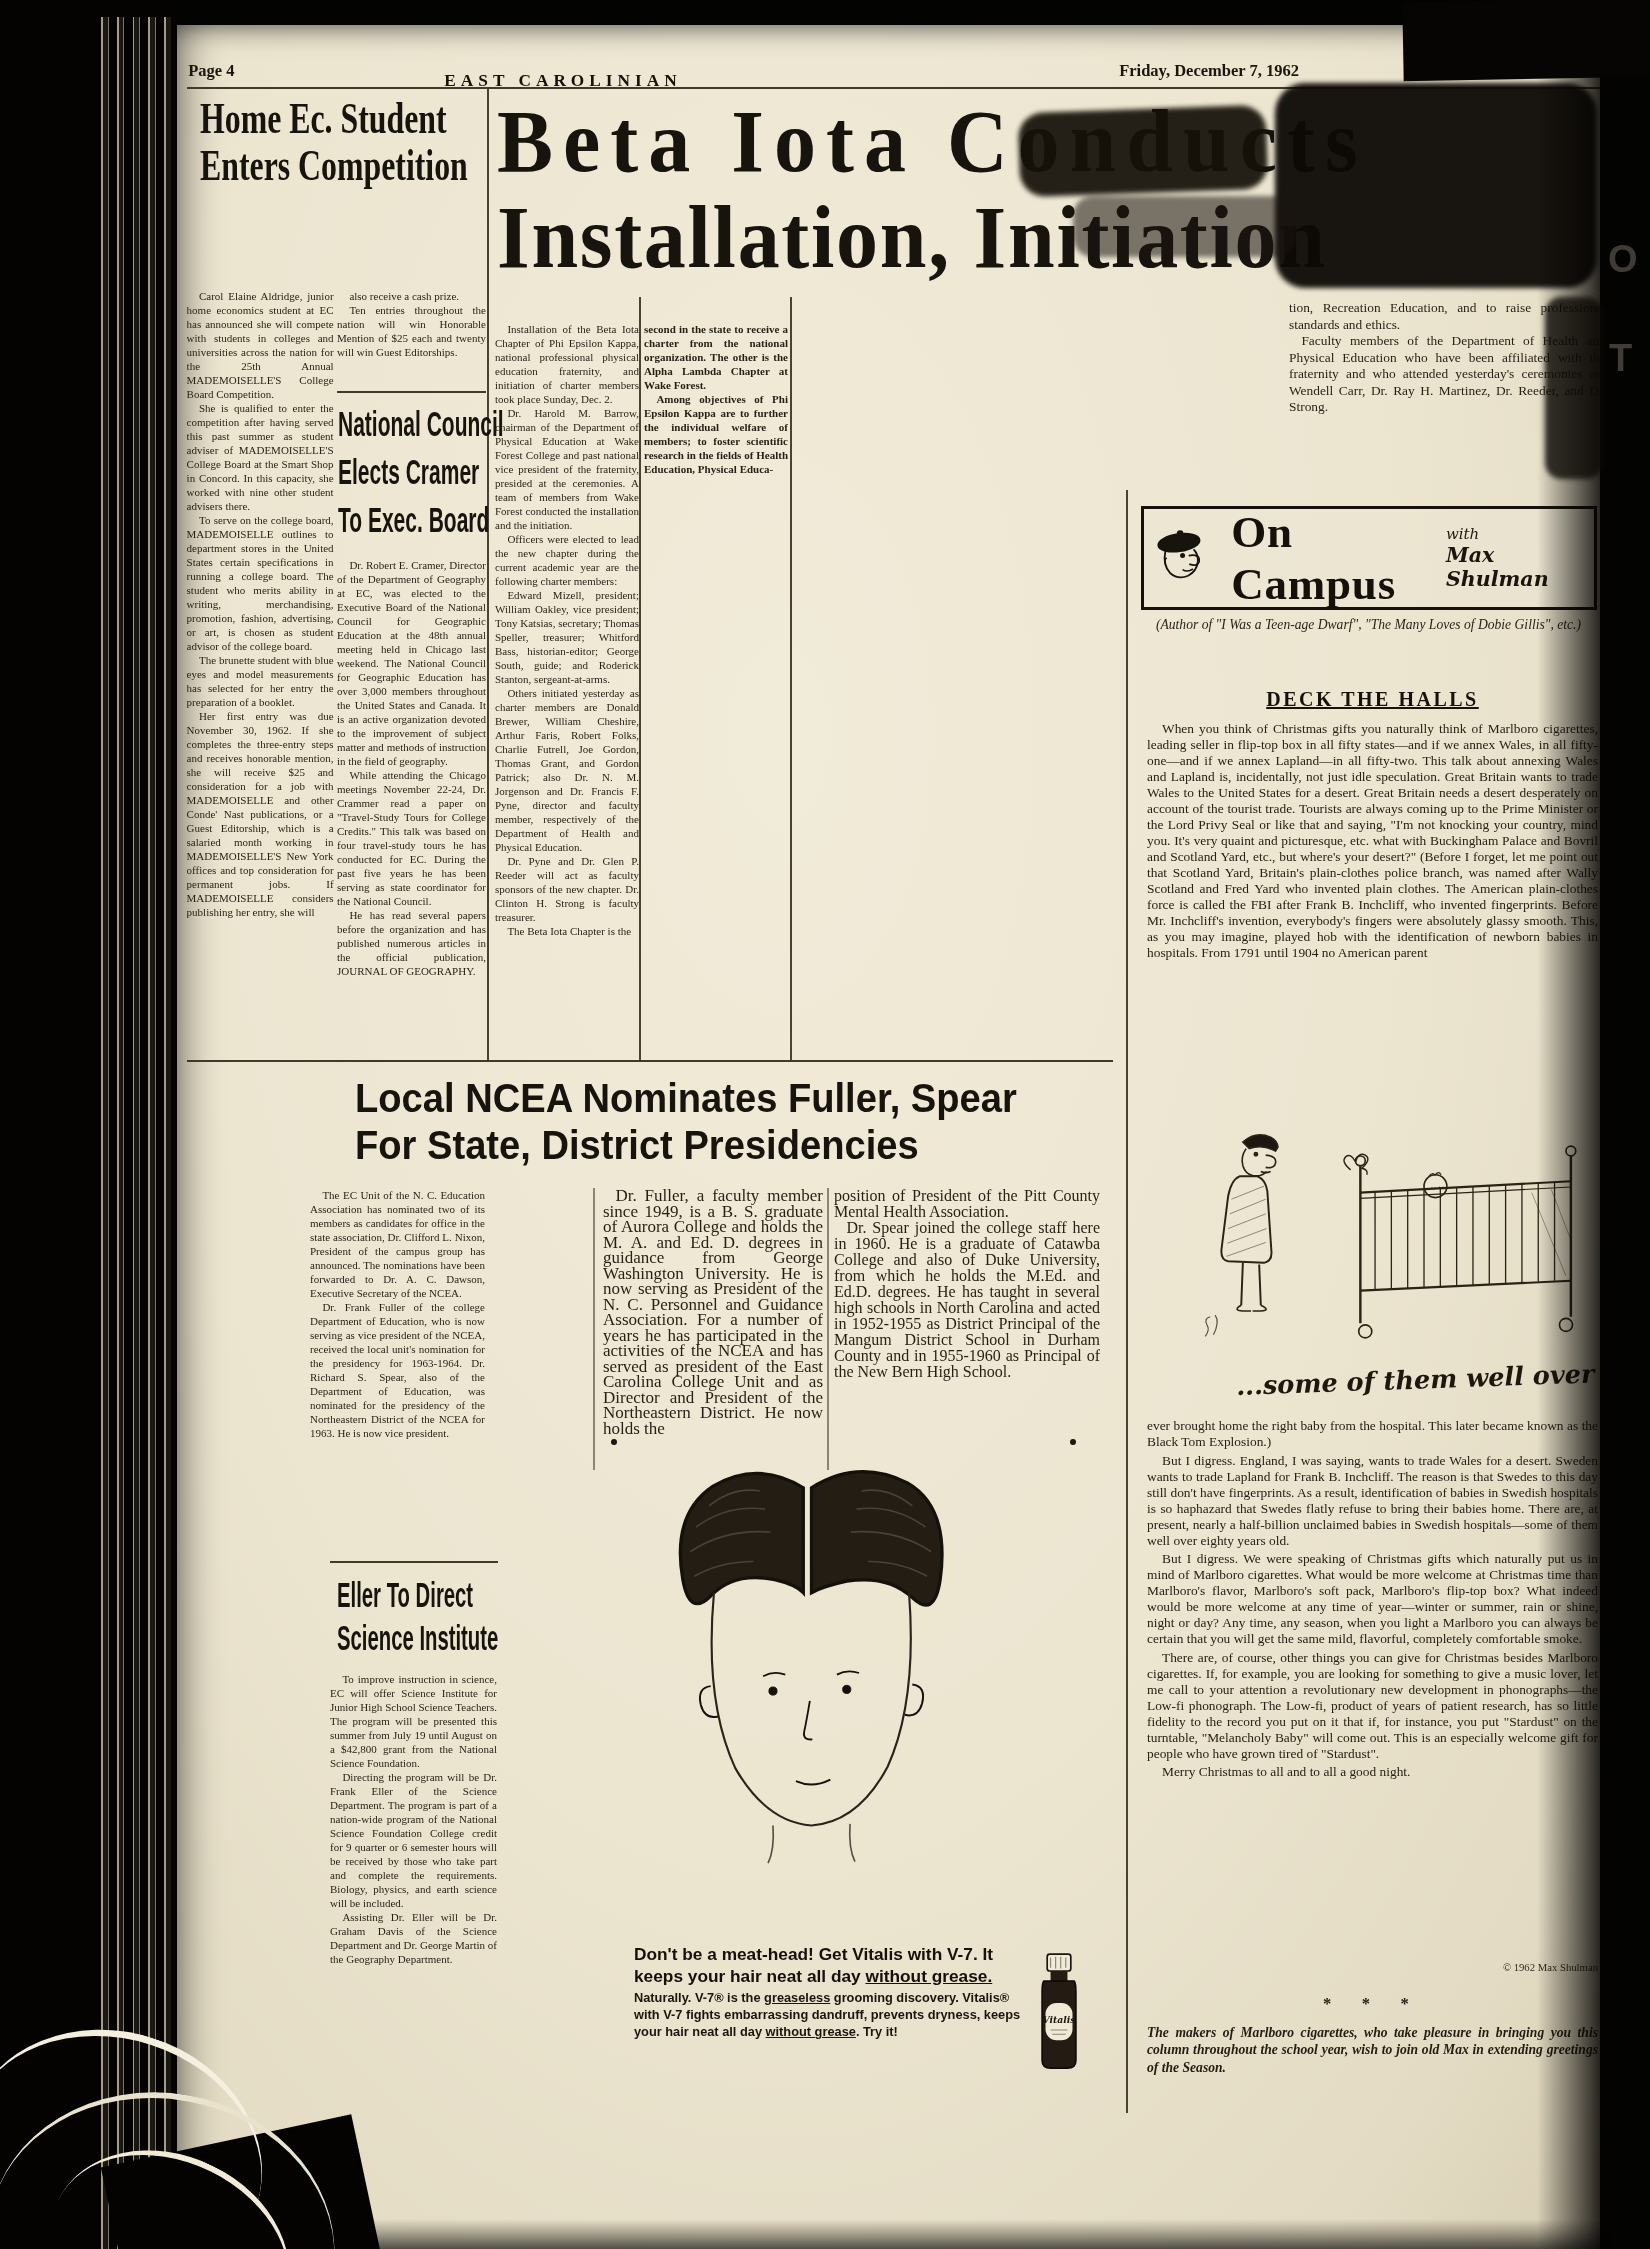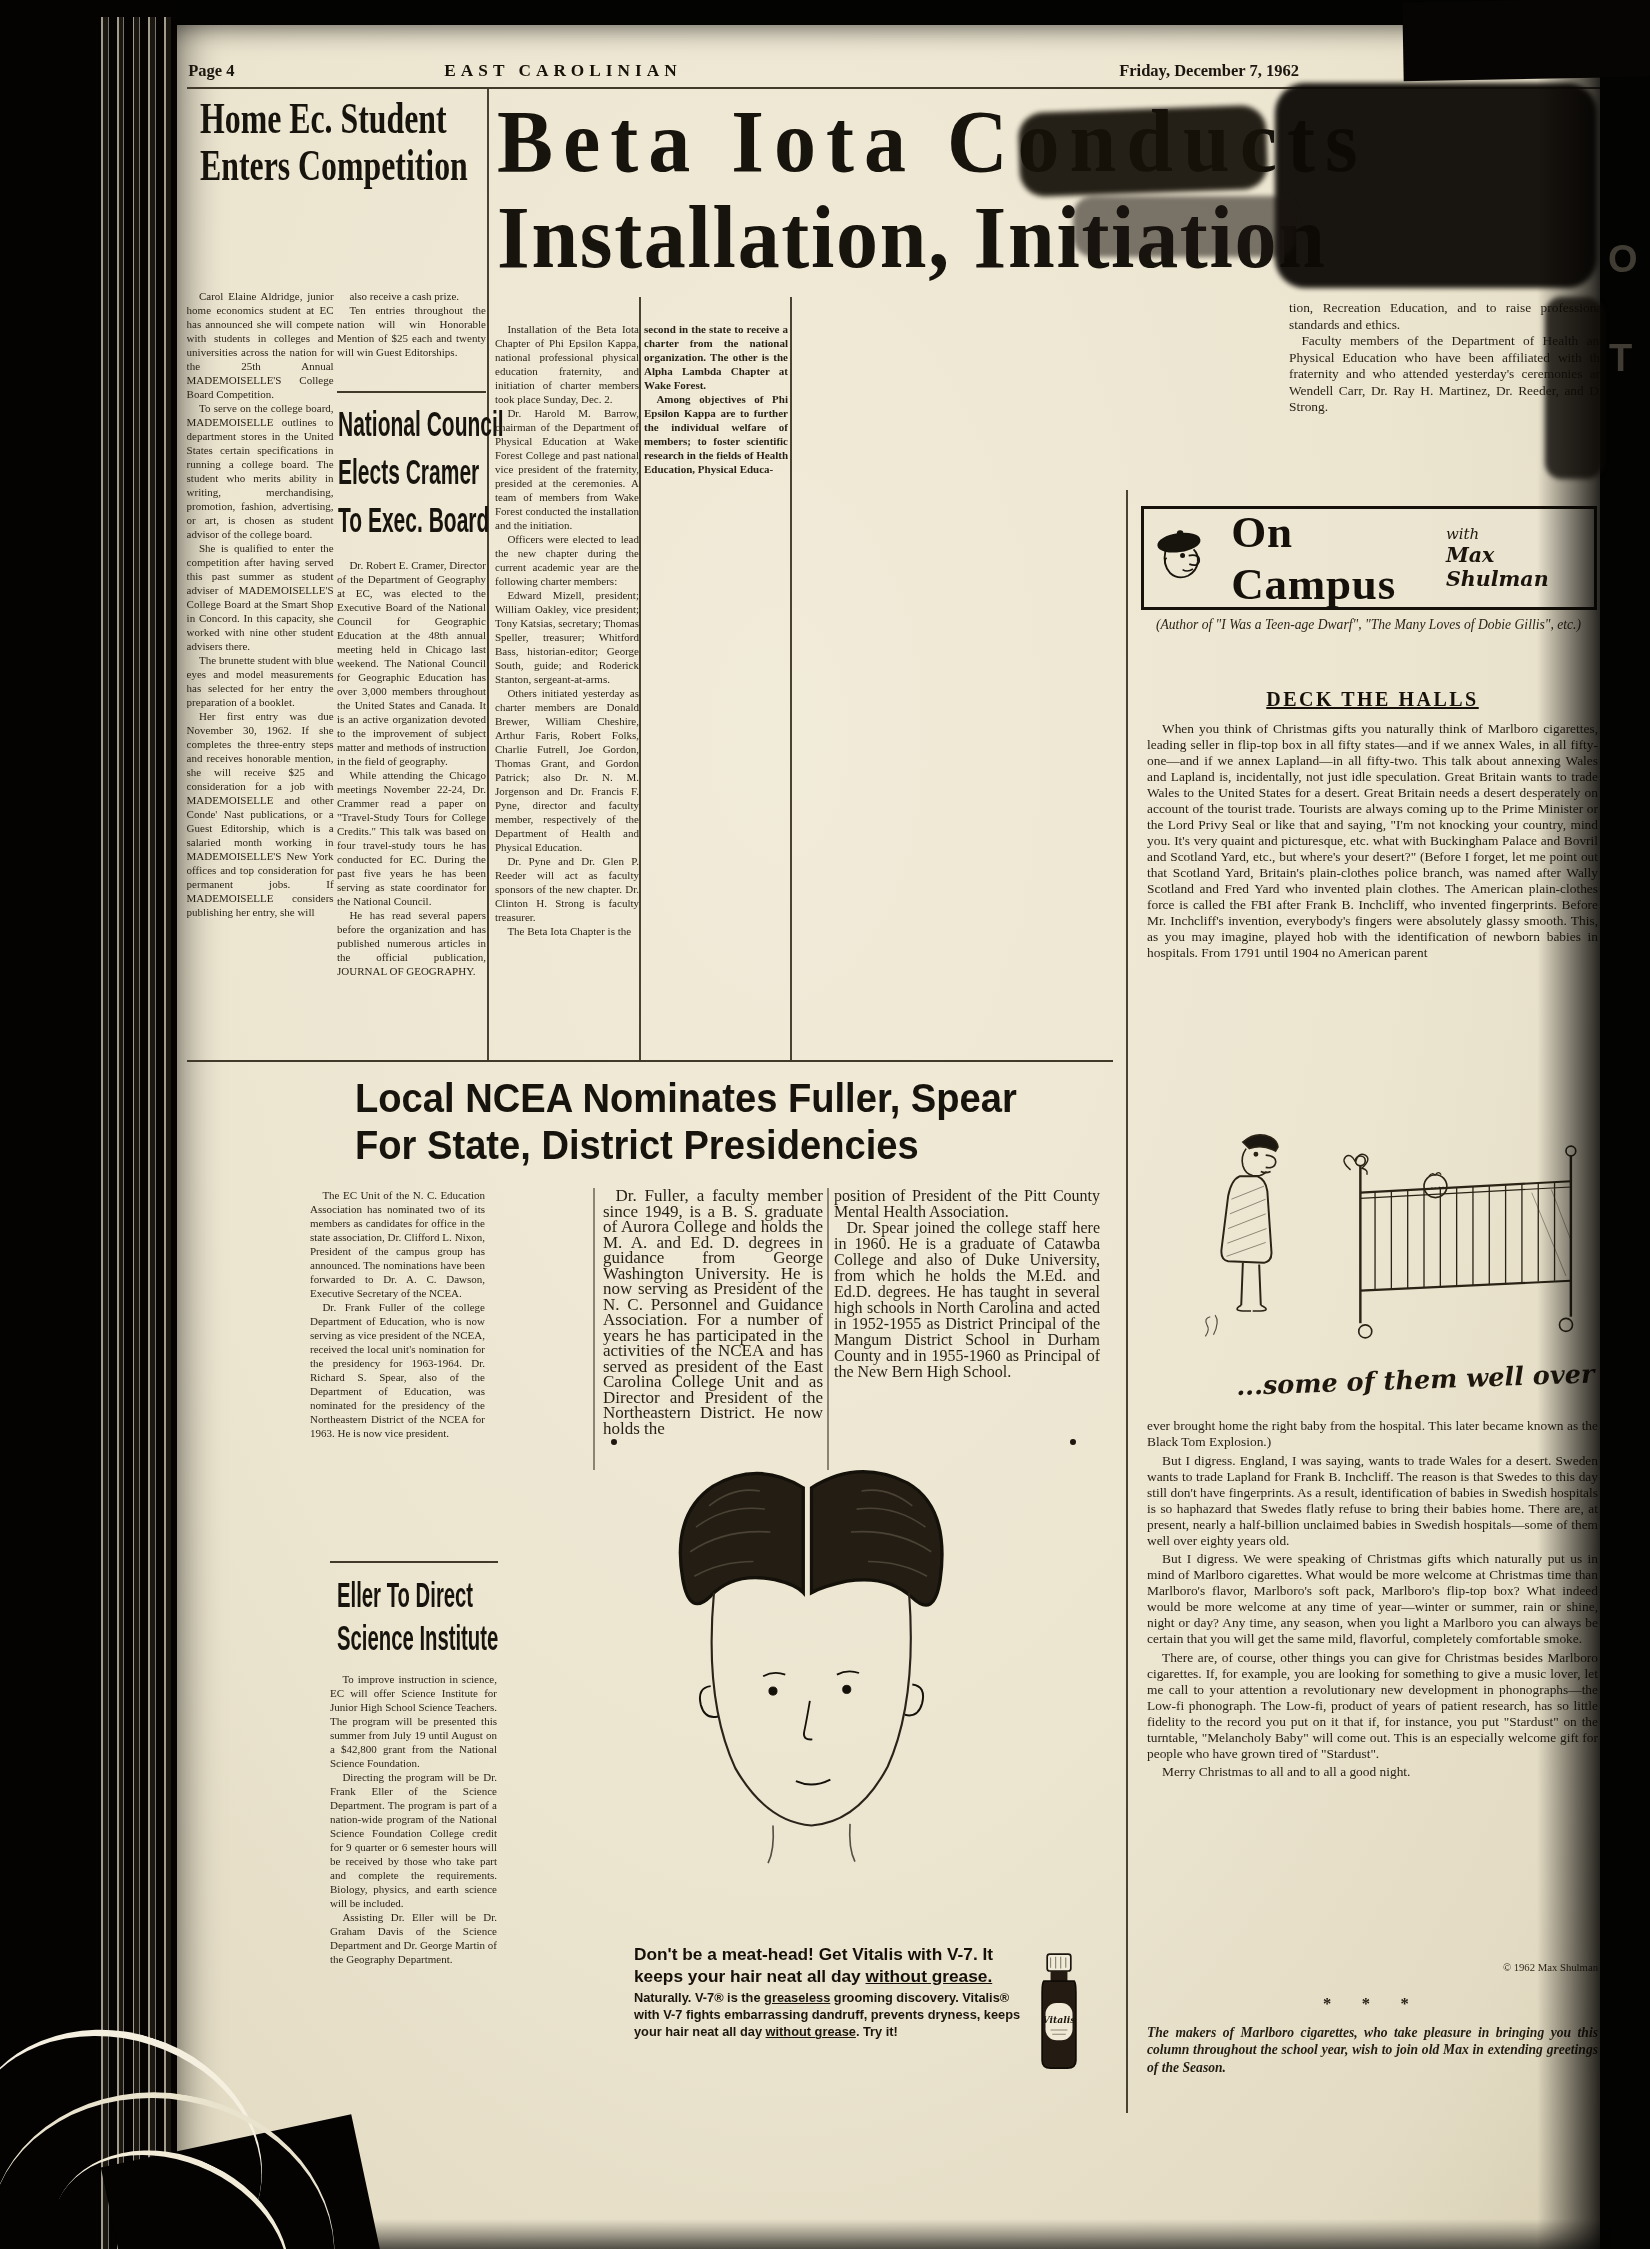--- a/index.html
+++ b/index.html
@@ -8,21 +8,21 @@
   .page{position:absolute;left:175px;top:23px;width:1436px;height:2227px;
     background:radial-gradient(ellipse at 42% 32%, #f1ebd9 0%, #ece5d0 52%, #e3dbc3 84%, #d6cdb2 100%);
     box-shadow:inset 28px 0 38px -20px rgba(0,0,0,.5), inset -8.3px 0 25px -15px rgba(0,0,0,.35),
                inset 0 21.5px 28px -18px rgba(0,0,0,.55), inset 0 -16.5px 25px -16.5px rgba(0,0,0,.35);}
   .hrule{height:1.7px;background:#42392b;}
   .vrule{width:1.7px;background:#4a4233;}
   .hl{font-weight:bold;color:#17130d;white-space:nowrap;transform-origin:left top;}
   .serifhl{font-family:"Liberation Serif",serif;}
   .sanshl{font-family:"Liberation Sans",sans-serif;}
   .page-num,.date-lbl{font:bold 16.5px "Liberation Serif",serif;color:#1b160f;}
-  .masthead{font:bold 17.3px "Liberation Serif",serif;letter-spacing:5px;color:#171209;}
+  .masthead{font:bold 17.3px "Liberation Serif",serif;letter-spacing:5px;color:#171209;margin-top:10px;}
   .body-col{font-family:"Liberation Serif",serif;font-size:11px;line-height:14px;text-align:justify;color:#251f15;overflow:hidden;}
   .body-col p{margin:0;text-indent:12.4px;}
   .big-col{font-size:17px;line-height:15.5px;}
   .wide-col{font-size:13.4px;line-height:16.5px;}
   .shulman{font-family:"Liberation Serif",serif;font-size:13.4px;line-height:16px;text-align:justify;color:#272118;overflow:hidden;}
   .shulman p{margin:0 0 2.5px;text-indent:15px;}
   .oc-box{border:3.3px solid #16110a;display:flex;align-items:center;gap:11.6px;padding:5px 8.3px;box-sizing:border-box;background:rgba(236,229,212,.4);}
   .oc-title{font:bold 45px "Liberation Serif",serif;color:#15100a;letter-spacing:0.8px;}
   .oc-with{font:italic 15px "DejaVu Serif",serif;color:#201a11;}
   .oc-name{font:italic bold 20.6px "DejaVu Serif",serif;color:#1b150d;}
@@ -61,22 +61,22 @@
     <div class="abs hrule" style="left:162px;top:368px;width:149px;"></div>
     <div class="abs hrule" style="left:155px;top:1538px;width:168px;"></div>
     <div class="abs vrule" style="left:418px;top:1165px;height:282px;opacity:.6;"></div>
     <div class="abs vrule" style="left:652px;top:1165px;height:282px;opacity:.6;"></div>
 
     <div class="abs hl serifhl" style="left:25px;top:69px;font-size:43px;transform:scaleX(.74) scaleY(1.05);">Home Ec. Student</div>
     <div class="abs hl serifhl" style="left:25px;top:116px;font-size:43px;transform:scaleX(.74) scaleY(1.05);">Enters Competition</div>
 
     <div class="abs body-col" style="left:11.6px;top:266px;width:147px;height:759px;">
       <p>Carol Elaine Aldridge, junior home economics student at EC has announced she will compete with students in colleges and universities across the nation for the 25th Annual MADEMOISELLE'S College Board Competition.</p>
+      <p>She is qualified to enter the competition after having served this past summer as student adviser of MADEMOISELLE'S College Board at the Smart Shop in Concord. In this capacity, she worked with nine other student advisers there.</p>
       <p>To serve on the college board, MADEMOISELLE outlines to department stores in the United States certain specifications in running a college board. The student who merits ability in writing, merchandising, promotion, fashion, advertising, or art, is chosen as student advisor of the college board.</p>
-      <p>She is qualified to enter the competition after having served this past summer as student adviser of MADEMOISELLE'S College Board at the Smart Shop in Concord. In this capacity, she worked with nine other student advisers there.</p>
       <p>The brunette student with blue eyes and model measurements has selected for her entry the preparation of a booklet.</p>
       <p>Her first entry was due November 30, 1962. If she completes the three-entry steps and receives honorable mention, she will receive $25 and consideration for a job with MADEMOISELLE and other Conde' Nast publications, or a Guest Editorship, which is a salaried month working in MADEMOISELLE'S New York offices and top consideration for permanent jobs. If MADEMOISELLE considers publishing her entry, she will</p>
     </div>
     <div class="abs body-col" style="left:162px;top:266px;width:149px;height:97px;">
       <p>also receive a cash prize.</p>
       <p>Ten entries throughout the nation will win Honorable Mention of $25 each and twenty will win Guest Editorships.</p>
     </div>
 
     <div class="abs hl sanshl" style="left:163px;top:381px;font-size:35px;transform:scaleX(.6);">National Council</div>
     <div class="abs hl sanshl" style="left:163px;top:429px;font-size:35px;transform:scaleX(.6);">Elects Cramer</div>

